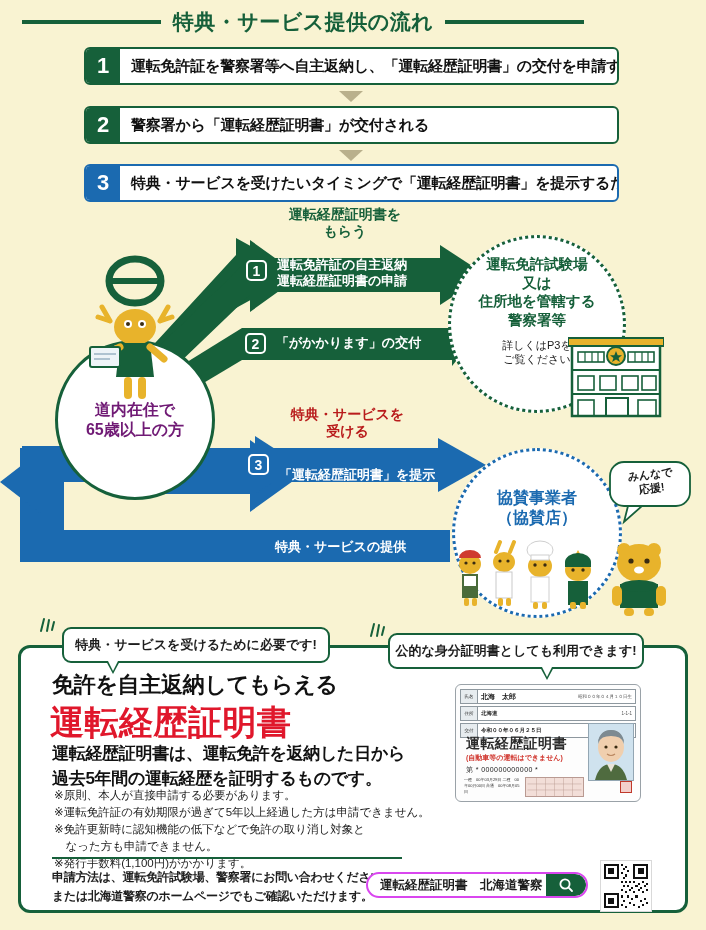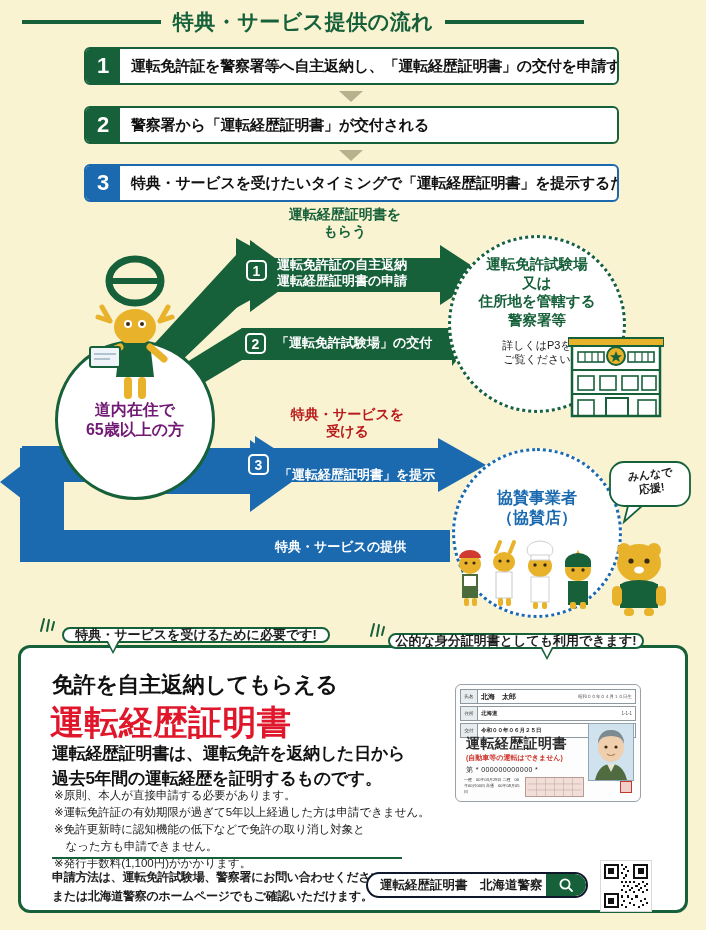--- a/index.html
+++ b/index.html
@@ -168,21 +168,21 @@
     border-radius: 9px;
     box-sizing: border-box;
     display: flex;
     align-items: center;
     justify-content: center;
     font-size: 13px;
     font-weight: bold;
     color: #1d1d1d;
     padding: 0 12px;
     white-space: nowrap;
-    height: 16px;
+    height: 36px;
   }
   .bubble .tail {
     position: absolute;
     bottom: -13px; left: 42px;
     width: 0; height: 0;
     border-left: 7px solid transparent;
     border-right: 7px solid transparent;
     border-top: 13px solid #16603a;
   }
   .bubble .tail::after {
@@ -237,21 +237,21 @@
     left: 52px; top: 868px;
     font-size: 12px; font-weight: bold; color: #1d1d1d;
     line-height: 1.6;
     white-space: pre-line;
     letter-spacing: -0.3px;
   }
   .searchbar {
     position: absolute;
     left: 366px; top: 872px;
     width: 222px; height: 26px;
-    border: 2px solid #0f172a;
+    border: 2px solid #d946ef;
     border-radius: 13px;
     background: #ffffff;
     box-sizing: border-box;
     display: flex;
     align-items: center;
     overflow: hidden;
   }
   .searchbar .q {
     flex: 1;
     padding-left: 12px;
@@ -439,21 +439,21 @@
       <line x1="14" y1="99" x2="36" y2="99" stroke="#9ab3c4" stroke-width="1.5"></line>
       <line x1="14" y1="104" x2="30" y2="104" stroke="#9ab3c4" stroke-width="1.5"></line>
     </svg>
 
     <div class="arrow-label" style="left:250px; top:6px; width:190px; font-size:14px; color:#16603a;">運転経歴証明書を
 もらう</div>
     <div class="badge" style="left:246px; top:60px; background:#16603a;">1</div>
     <div class="onarrow" style="left:277px; top:57px;">運転免許証の自主返納
 運転経歴証明書の申請</div>
     <div class="badge" style="left:245px; top:133px; background:#16603a;">2</div>
-    <div class="onarrow" style="left:276px; top:135px;">「運転免許試験場」の交付</div>
+    <div class="onarrow" style="left:276px; top:135px;">「がかかります」の交付</div>
 
     <div class="dotted-circle dc-green" style="left:448px; top:35px; width:178px; height:178px;"></div>
     <div class="circle-label" style="left:448px; top:55px; width:178px; font-size:14.5px; color:#16603a;">運転免許試験場
 又は
 住所地を管轄する
 警察署等</div>
     <div class="circle-label" style="left:448px; top:138px; width:178px; font-size:11px; color:#1d1d1d; font-weight:normal;">詳しくはP3を
 ご覧ください</div>
 
     <svg width="96" height="90" style="position:absolute;left:568px;top:130px;">

